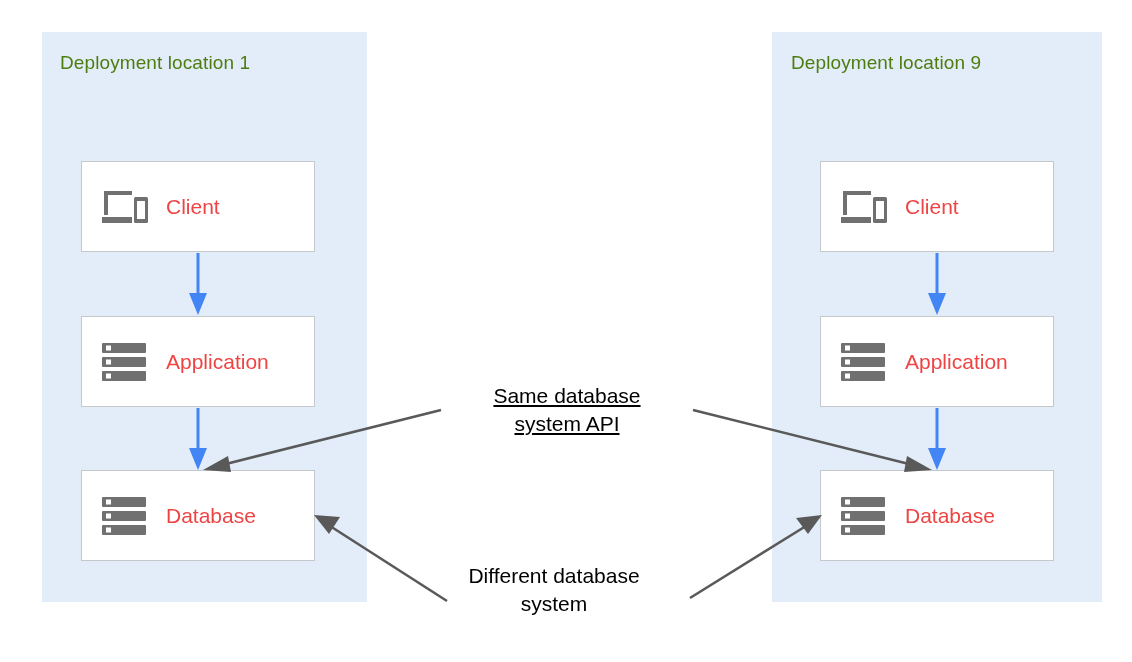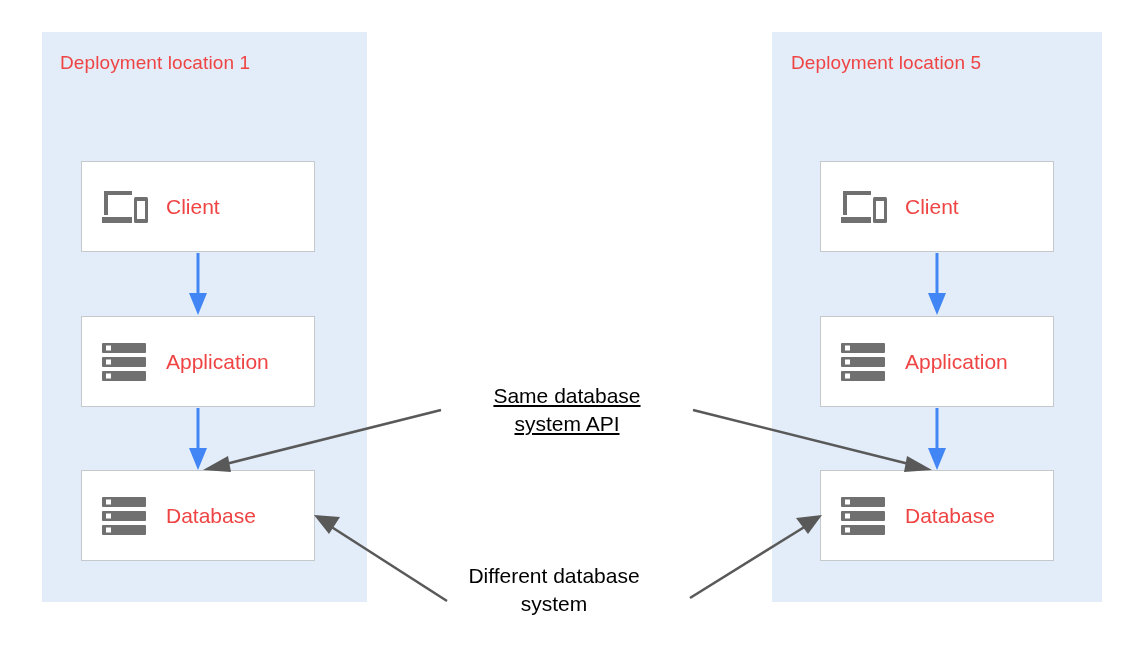--- a/index.html
+++ b/index.html
@@ -1,19 +1,19 @@
 <!DOCTYPE html>
 <html><head>
 <meta charset="utf-8">
 <style>
   html,body{margin:0;padding:0;background:#fff;}
   body{font-family:"Liberation Sans",sans-serif;}
   #canvas{position:relative;width:1132px;height:662px;background:#ffffff;overflow:hidden;}
   .panel{position:absolute;background:#e3edf9;}
-  .panel-title{position:absolute;color:#ef4444;font-size:19px;letter-spacing:.1px;white-space:nowrap;}
+  .panel-title{position:absolute;color:#4d7c0f;font-size:19px;letter-spacing:.1px;white-space:nowrap;}
   .node{position:absolute;background:#ffffff;border:1px solid #c6c9cc;box-sizing:border-box;display:flex;align-items:center;}
   .node .ico{flex:0 0 auto;margin-left:18px;display:flex;align-items:center;justify-content:center;}
   .node .lbl{margin-left:18px;font-size:21px;color:#ef4444;white-space:nowrap;}
   .ann{position:absolute;font-size:21px;color:#000;line-height:1.32;text-align:center;white-space:pre-line;}
   svg.overlay{position:absolute;left:0;top:0;width:1132px;height:662px;pointer-events:none;}
 </style>
 </head>
 <body>
 
 <div id="canvas">
@@ -55,21 +55,21 @@
         <rect x="2" y="31" width="44" height="10" rx="1" fill="#707070"></rect>
         <rect x="6" y="5.5" width="5" height="5" fill="#ffffff"></rect>
         <rect x="6" y="19.5" width="5" height="5" fill="#ffffff"></rect>
         <rect x="6" y="33.5" width="5" height="5" fill="#ffffff"></rect>
       </svg>
     </span>
     <span class="lbl">Database</span>
   </div>
 
   <div class="panel" style="left:772px;top:32px;width:330px;height:570px;"></div>
-  <div class="panel-title" style="left:791px;top:52px;">Deployment location 5</div>
+  <div class="panel-title" style="left:791px;top:52px;">Deployment location 9</div>
 
   <div class="node" style="left:820px;top:161px;width:234px;height:91px;">
     <span class="ico">
       <svg width="48" height="40" viewBox="0 0 48 40" aria-hidden="true">
         <path d="M4 4 h28 v4 h-24 v20 h-4 z" fill="#707070"></path>
         <rect x="2" y="30" width="30" height="6" fill="#707070"></rect>
         <rect x="34" y="10" width="14" height="26" rx="1.5" fill="#707070"></rect>
         <rect x="37" y="14" width="8" height="18" fill="#ffffff"></rect>
       </svg>
     </span>

